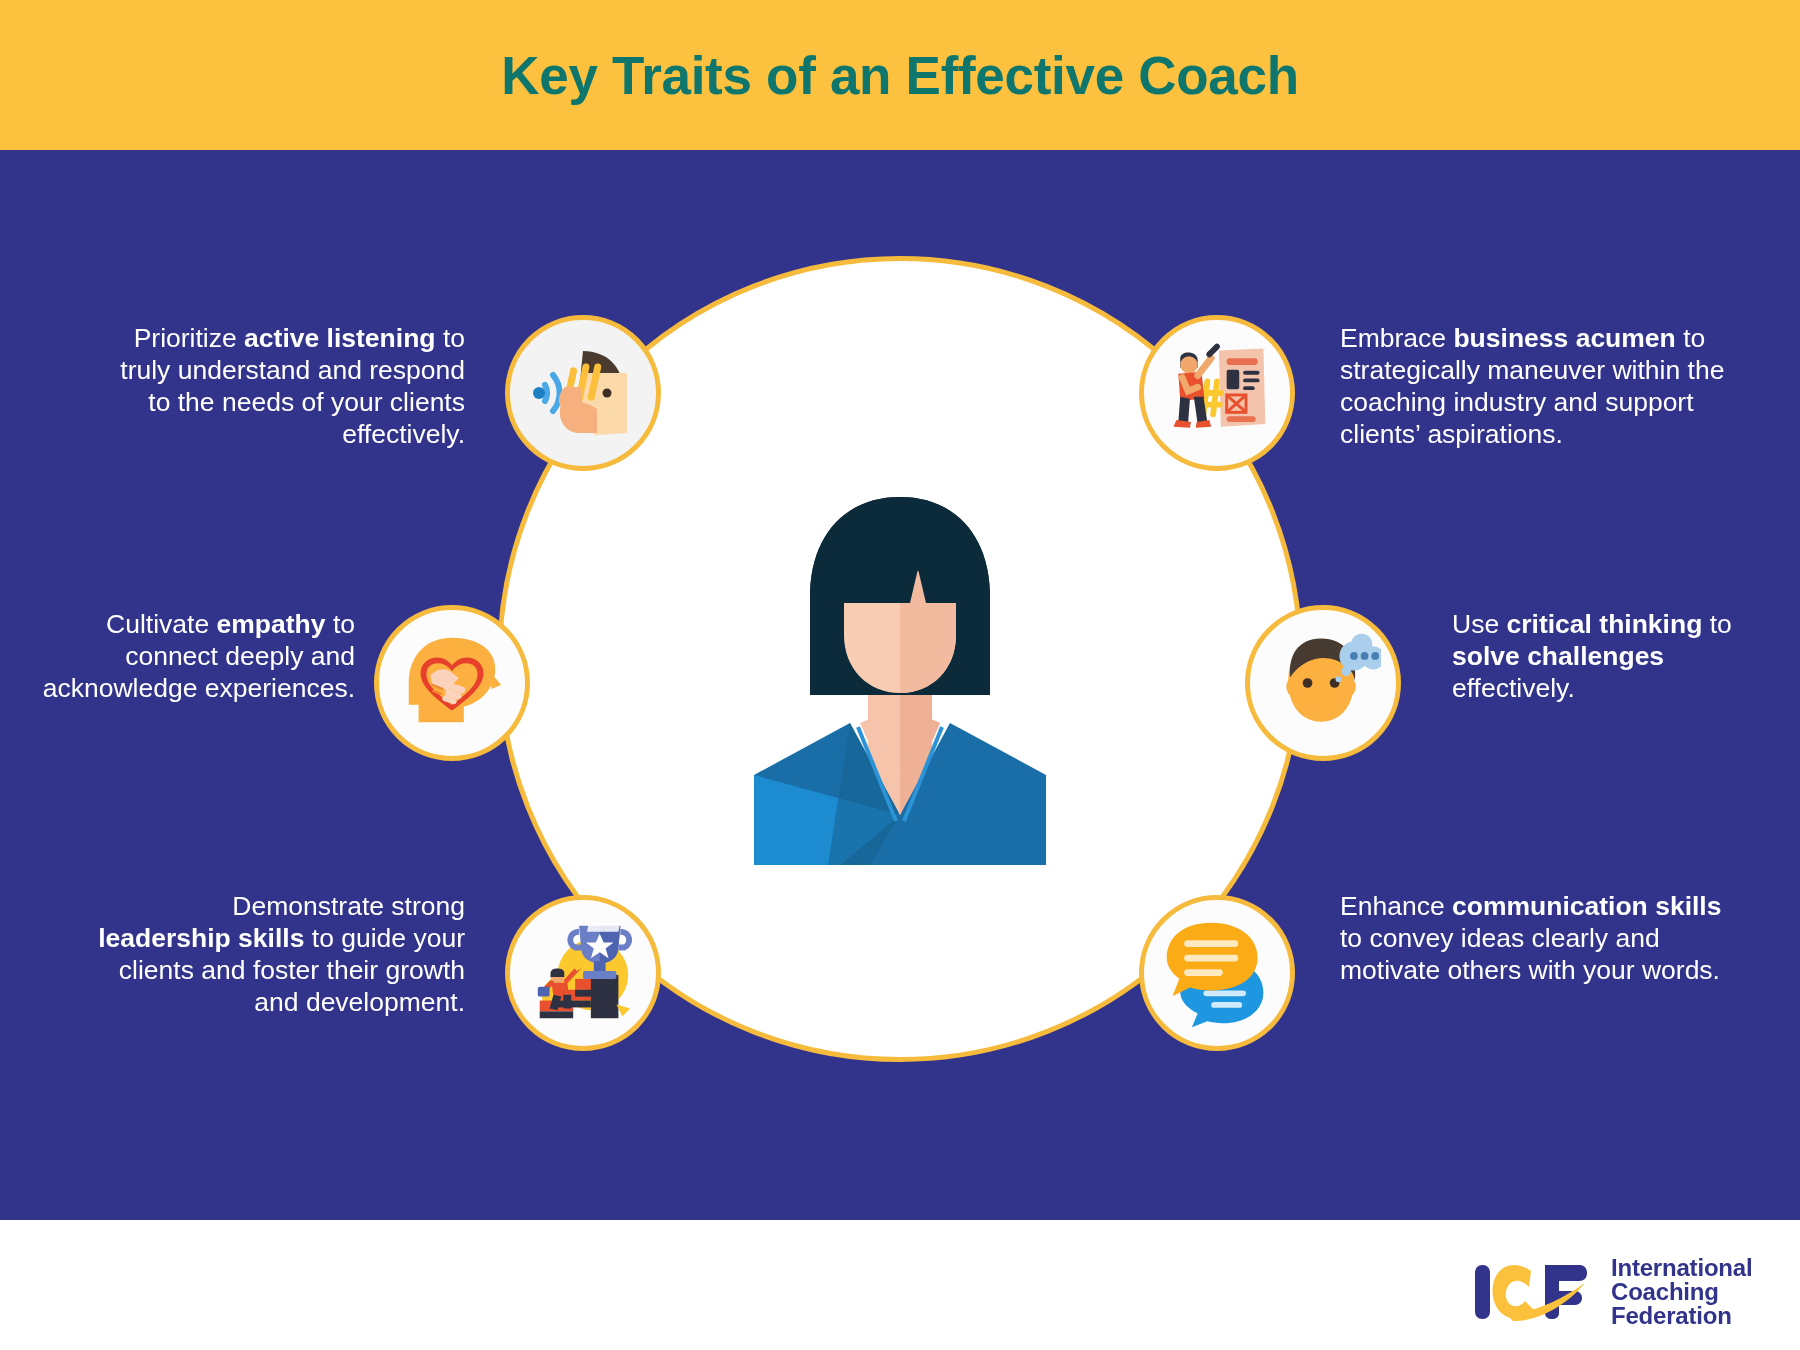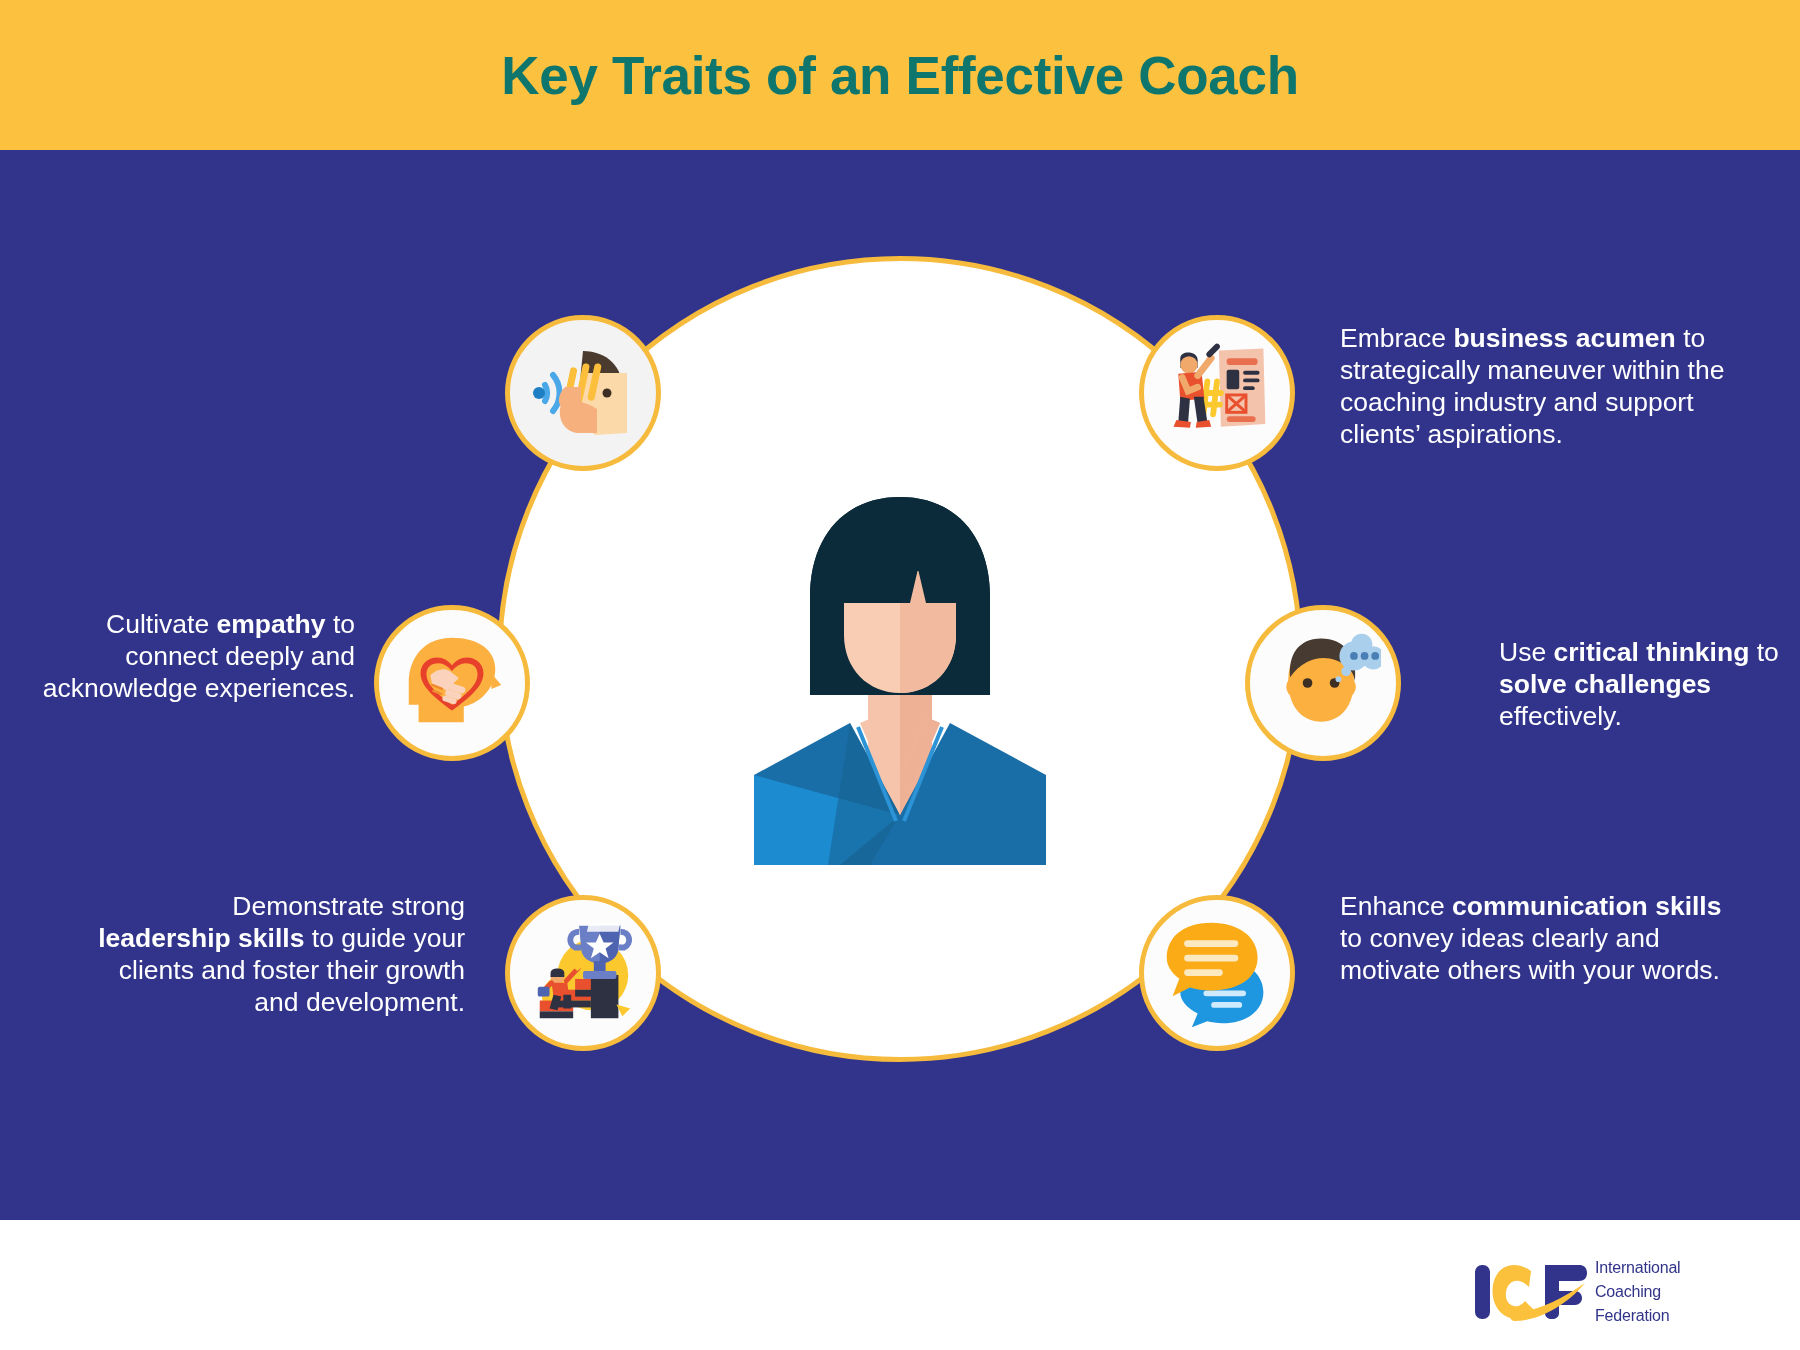--- a/index.html
+++ b/index.html
@@ -110,38 +110,39 @@
     font-weight: 400;
   }
   .trait-text b { font-weight: bold; }
   .left  { text-align: right; }
   .right { text-align: left; }
 
   .txt-listening  { left: 95px;  top: 322px;  width: 370px; }
   .txt-empathy    { left: 30px;  top: 608px;  width: 325px; }
   .txt-leadership { left: 95px;  top: 890px;  width: 370px; text-align: right; }
   .txt-business   { left: 1340px; top: 322px; width: 400px; }
-  .txt-critical   { left: 1452px; top: 636px; width: 290px; margin-left: 47px; }
+  .txt-critical   { left: 1452px; top: 608px; width: 290px; }
   .txt-comm       { left: 1340px; top: 890px; width: 400px; }
 
   
   .icf-logo {
     position: absolute;
     left: 1473px;
     top: 1256px;
     width: 285px;
     height: 72px;
     display: flex;
     align-items: center;
   }
   .icf-mark { width: 122px; height: 66px; flex: none; }
   .icf-words {
+    margin-left: 16px;
     color: #31348a;
-    font-size: 16px;
-    font-weight: normal;
+    font-size: 24px;
+    font-weight: bold;
     line-height: 24px;
     letter-spacing: -0.2px;
   }
 </style>
 </head>
 <body>
 
 <div id="infographic">
 
   <div class="header-band"></div>
@@ -335,20 +336,23 @@
         <path d="M54 8 C84 8 102 24 102 44 C102 64 84 78 54 78 C46 78 38 77 32 75 L14 84 L21 66 C12 59 8 52 8 44 C8 24 24 8 54 8 Z" fill="#fbab16"></path>
         <g fill="#fce9c0">
           <rect x="26" y="26" width="56" height="7" rx="3.5"></rect>
           <rect x="26" y="41" width="56" height="7" rx="3.5"></rect>
           <rect x="26" y="56" width="40" height="7" rx="3.5"></rect>
         </g>
       </svg>
     </span>
   </div>
 
+  <div class="trait-text left txt-listening">
+    <span>Prioritize </span><b>active listening</b><span> to truly understand and respond to the needs of your clients effectively.</span>
+  </div>
 
   <div class="trait-text left txt-empathy">
     <span>Cultivate </span><b>empathy</b><span> to connect deeply and acknowledge experiences.</span>
   </div>
 
   <div class="trait-text left txt-leadership">
     <span>Demonstrate strong </span><b>leadership skills</b><span> to guide your clients and foster their growth and development.</span>
   </div>
 
   <div class="trait-text right txt-business">

